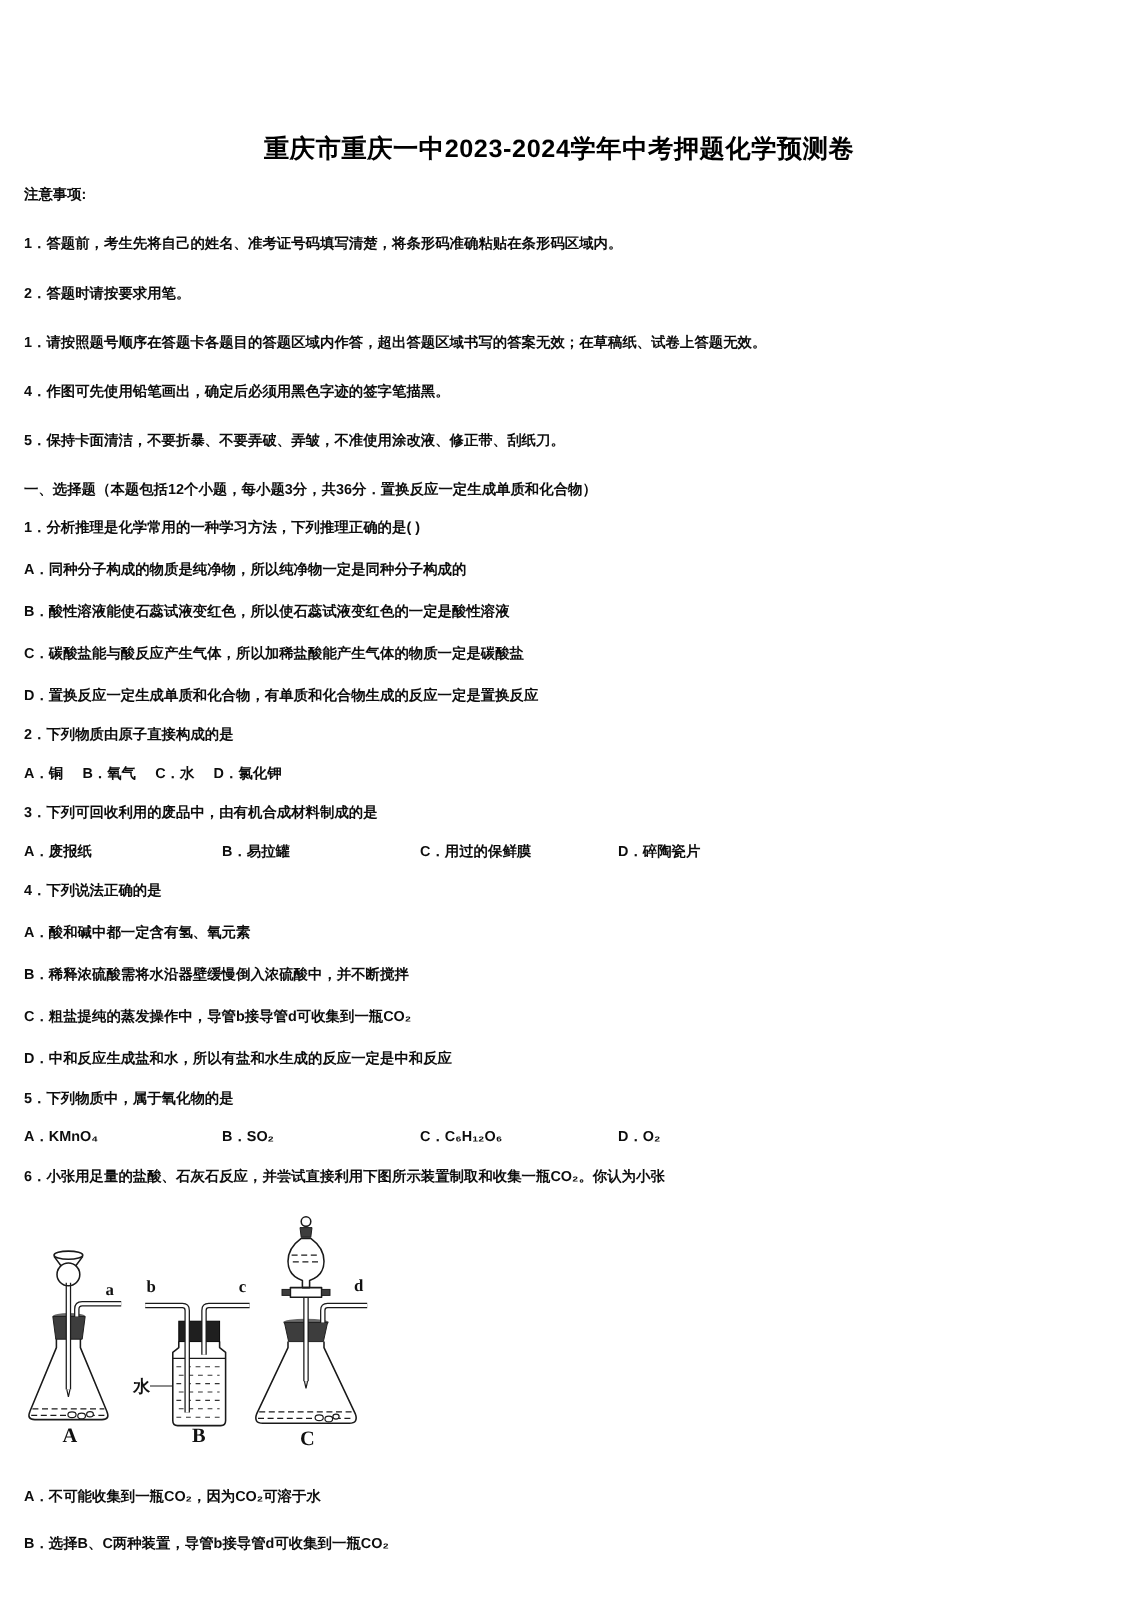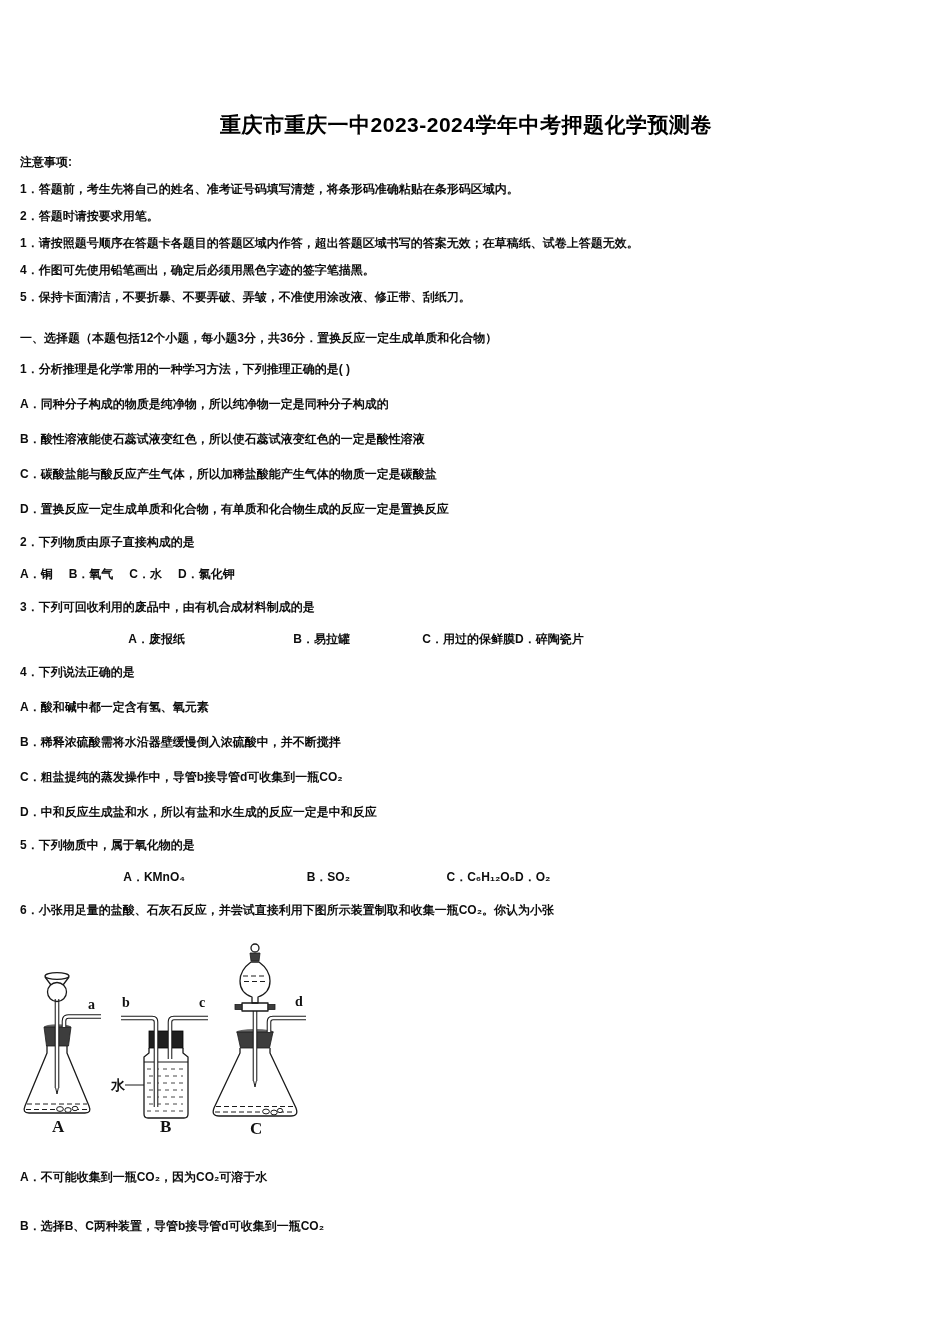--- a/index.html
+++ b/index.html
@@ -8,27 +8,27 @@
     font-family:"Liberation Sans","DejaVu Sans",sans-serif;
     color:#0d0d0d;-webkit-font-smoothing:antialiased;
   }
   .content{padding:112px 38px 0 20px;}
   .title{
     text-align:center;font-size:21px;font-weight:700;line-height:26px;
     letter-spacing:.5px;color:#000;
   }
   .line{font-size:12px;font-weight:700;line-height:17px;white-space:nowrap;}
   .notice-head{margin-top:16px;}
-  .notice-item{margin-top:10px;}
+  .notice-item{margin-top:24px;}
   .section-head{margin-top:24px;}
   .stem{margin-top:16px;}
   .opt{margin-top:18px;}
   .stem-first{margin-top:14px;}
   .opts-row{display:flex;margin-top:15px;}
-  .opts-row.cols span{flex:0 0 auto;width:165px;text-align:right;}
+  .opts-row.cols span{flex:0 0 auto;width:165px;}
   .opts-row.cols span:last-child{width:auto;}
   .opts-row.tight span{margin-right:16px;}
   .figure-wrap{margin-top:22px;margin-left:-2px;height:212px;}
   
   .ol{fill:none;stroke:#1a1a1a;stroke-width:1.3;stroke-linejoin:round;}
   .thin{fill:none;stroke:#1a1a1a;stroke-width:1;}
   .tube-o{fill:none;stroke:#1a1a1a;stroke-width:4.6;}
   .tube-i{fill:none;stroke:#ffffff;stroke-width:2.5;}
   .dash{fill:none;stroke:#1a1a1a;stroke-width:1;stroke-dasharray:5 3;}
   .wdash{fill:none;stroke:#333;stroke-width:.9;stroke-dasharray:4 4;}
@@ -181,15 +181,15 @@
 
         <path class="tube-o" d="M251,91 L251,81 Q251,77 255,77 L288,77"></path>
         <path class="tube-i" d="M251,91 L251,81 Q251,77 255,77 L288,77"></path>
         <text class="port" x="277" y="65">d</text>
         <text class="app" x="232" y="193">C</text>
       </g>
     </svg>
   </div>
 
   <div class="line opt q6opt" style="margin-top:16px;">A．不可能收集到一瓶CO₂，因为CO₂可溶于水</div>
-  <div class="line opt" style="margin-top:32px;">B．选择B、C两种装置，导管b接导管d可收集到一瓶CO₂</div>
+  <div class="line opt" style="margin-top:22px;">B．选择B、C两种装置，导管b接导管d可收集到一瓶CO₂</div>
 
 </div>
 
 </body></html>

